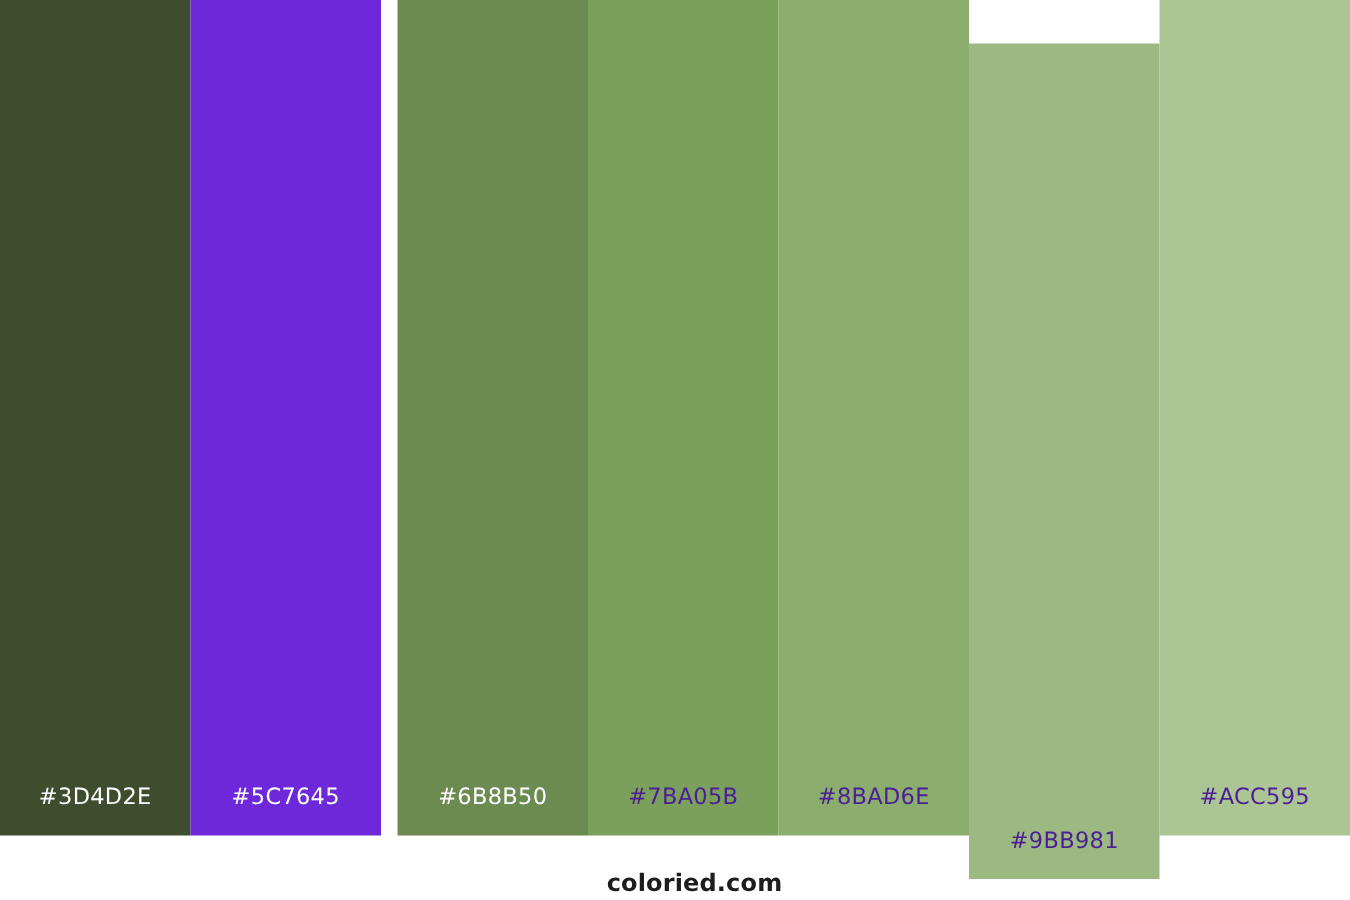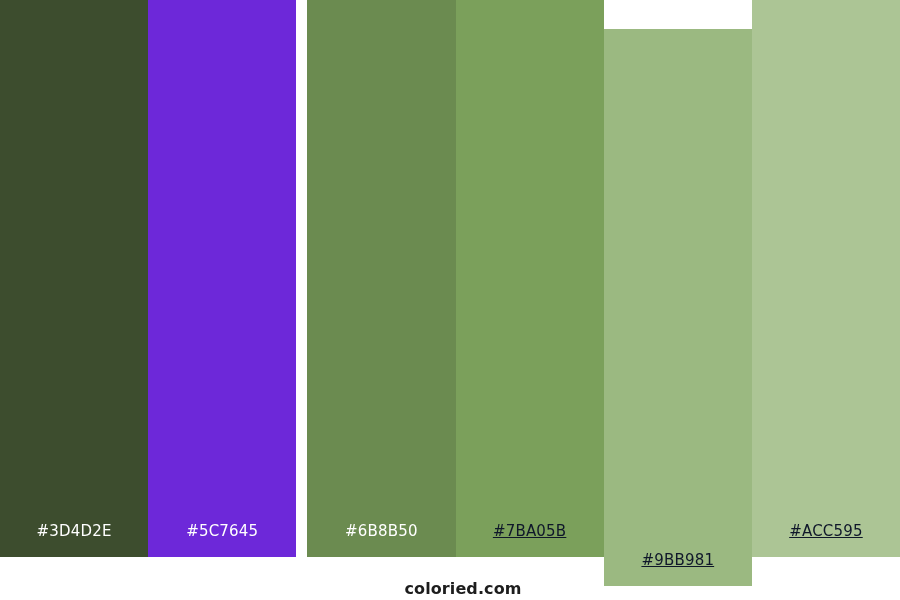--- a/index.html
+++ b/index.html
@@ -40,21 +40,21 @@
     width: 100%;
     text-align: center;
     font-size: 15px;
     font-weight: 400;
     letter-spacing: 0.2px;
     line-height: 1;
     padding-bottom: 18px;
     font-family: "DejaVu Sans", "Liberation Sans", sans-serif;
   }
   .label-light { color: #ffffff; }
-  .label-dark  { color: #0f172a; text-decoration: underline; }
+  .label-dark  { color: #4c1d95; }
   #site-footer {
     width: 900px;
     height: 43px;
     background: #ffffff;
     display: flex;
     align-items: center;
     justify-content: center;
     padding-left: 13px;
   }
   #site-footer-text {
@@ -82,20 +82,23 @@
     </div>
 
     <div class="swatch" style="background-color: rgb(107, 139, 80); margin-left: 11px;">
       <span class="swatch-label label-light">#6B8B50</span>
     </div>
 
     <div class="swatch" style="background-color: rgb(123, 160, 91);">
       <span class="swatch-label label-dark">#7BA05B</span>
     </div>
 
+    <div class="swatch" style="background-color: rgb(139, 173, 110);">
+      <span class="swatch-label label-dark">#8BAD6E</span>
+    </div>
 
     <div class="swatch" style="background-color: rgb(155, 185, 129); margin-top: 29px;">
       <span class="swatch-label label-dark">#9BB981</span>
     </div>
 
     <div class="swatch" style="background-color: rgb(172, 197, 149);">
       <span class="swatch-label label-dark">#ACC595</span>
     </div>
 
   </div>

